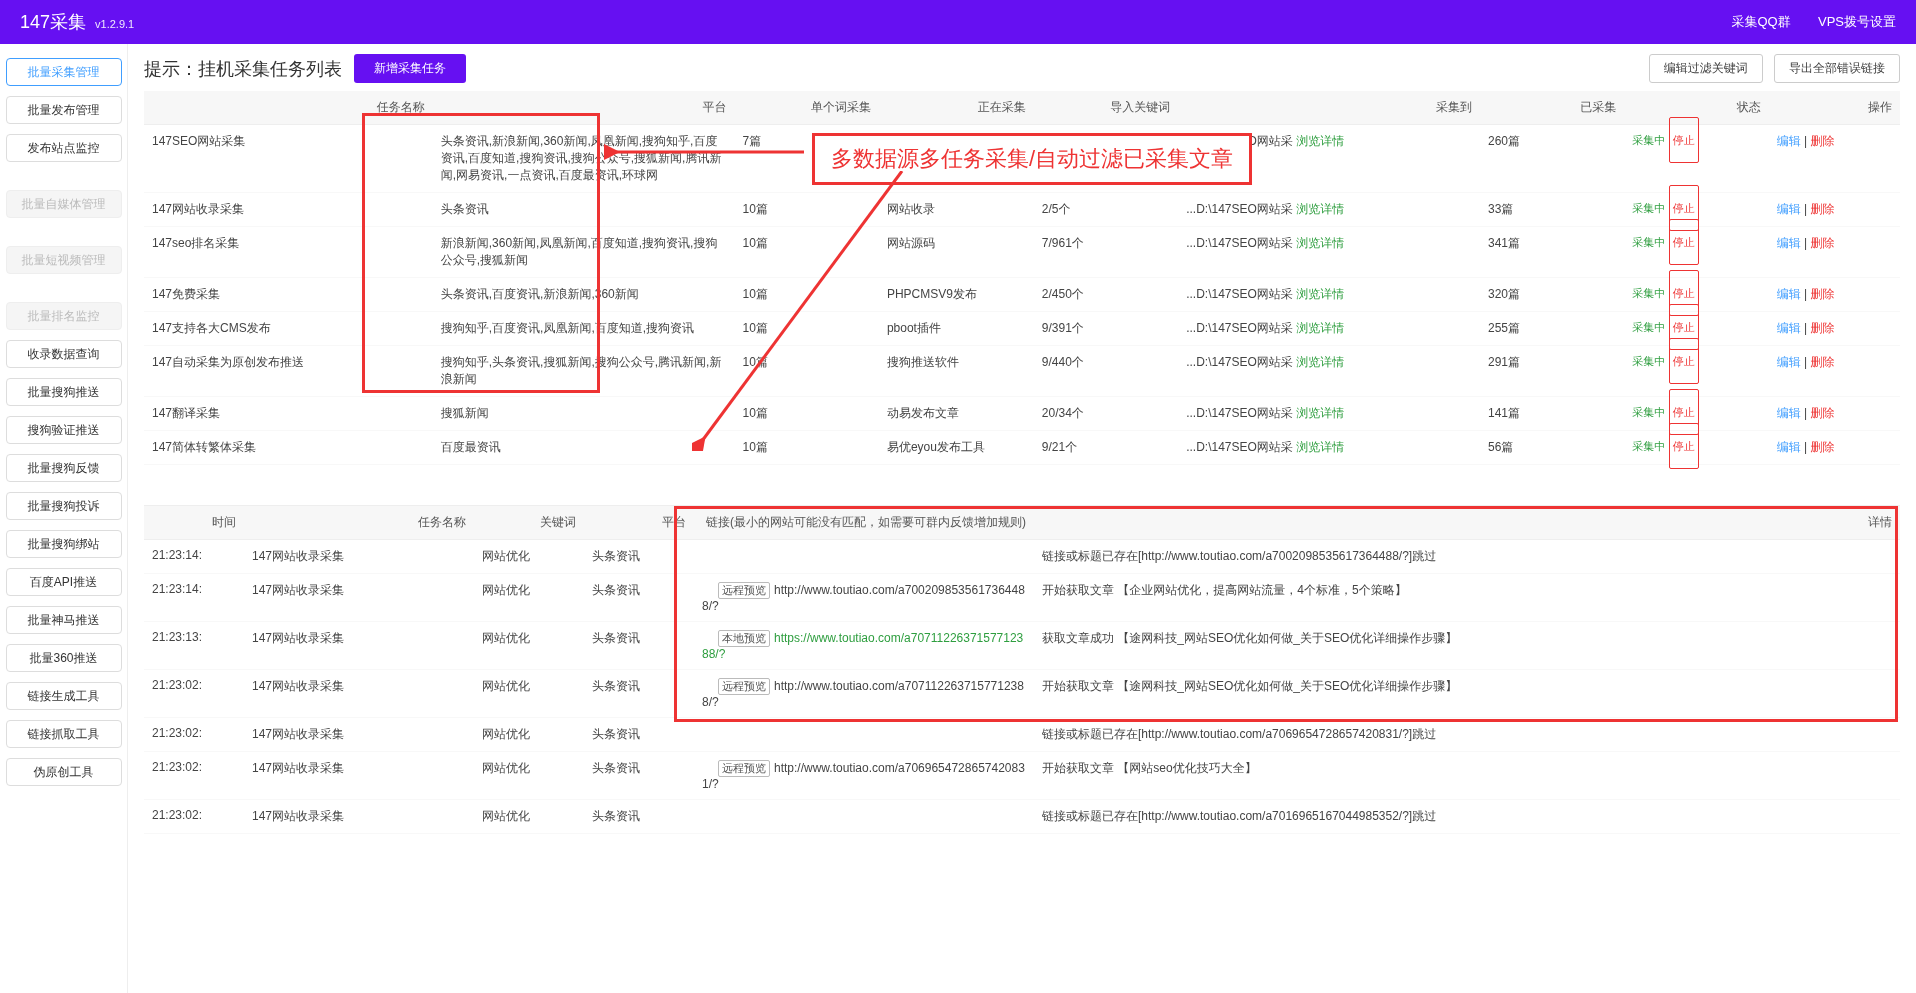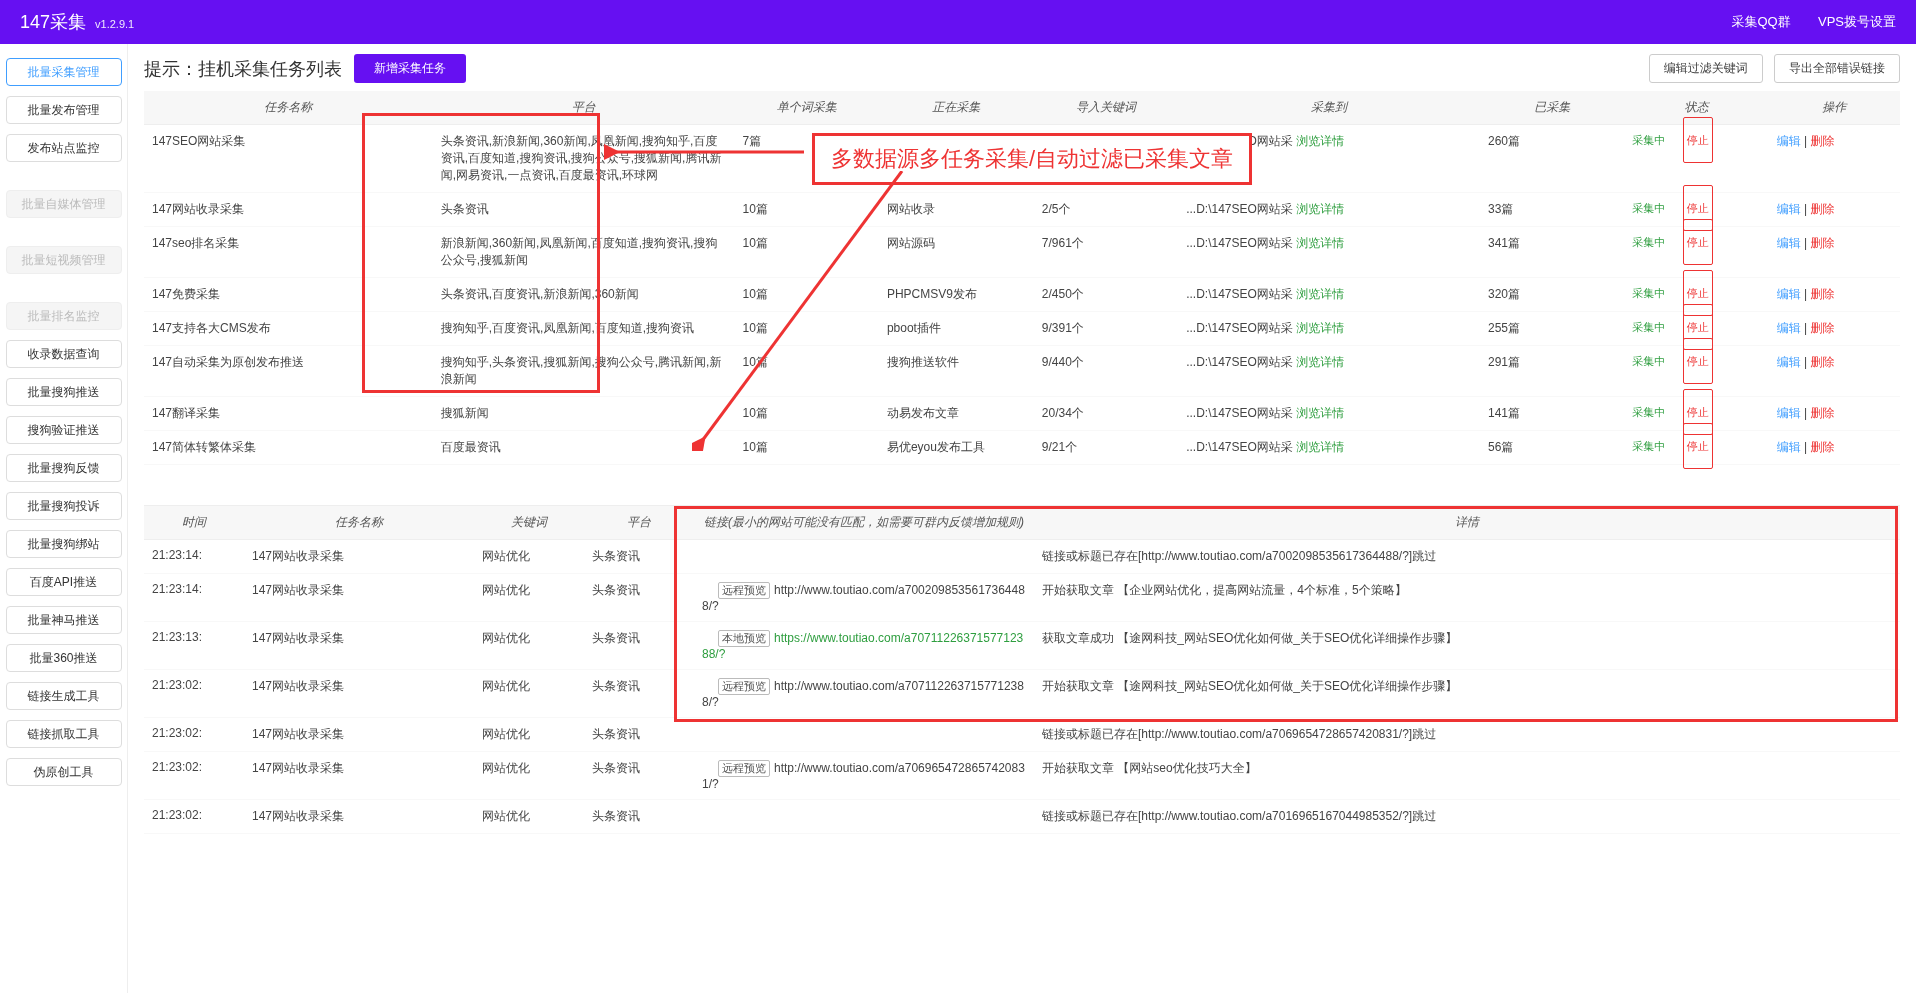--- a/index.html
+++ b/index.html
@@ -21,28 +21,28 @@
 .main { flex: 1; padding: 10px 16px; overflow: hidden; display: flex; flex-direction: column; }
 
 .hint-row { display: flex; align-items: center; justify-content: space-between; margin-bottom: 8px; }
 .hint-left { display: flex; align-items: center; gap: 12px; }
 .hint-left .hint { font-size: 18px; font-weight: 500; color: #333; }
 .btn-primary { background: #6610f2; color: #fff; border: none; border-radius: 3px; padding: 6px 20px; font-size: 12px; cursor: pointer; }
 .btn-outline { background: #fff; border: 1px solid #ccc; color: #404040; border-radius: 3px; padding: 5px 14px; font-size: 12px; cursor: pointer; margin-left: 8px; }
 
 
 .tbl { width: 100%; border-collapse: collapse; table-layout: fixed; }
-.tbl thead th { background: #f7f7f7; text-align: center; font-weight: 500; padding: 8px 8px; font-size: 12px; color: #555; border-bottom: 1px solid #eee; font-style: italic; }
+.tbl thead th { background: #f7f7f7; text-align: right; font-weight: 500; padding: 8px 8px; font-size: 12px; color: #555; border-bottom: 1px solid #eee; }
 .tbl tbody td { padding: 8px 8px; font-size: 12px; color: #444; border-bottom: 1px solid #f8f8f8; vertical-align: top; word-break: break-all; }
 
 .link-green { color: #2e9e3f; cursor: pointer; }
 .link-red { color: #e33; cursor: pointer; }
 .link-blue { color: #409eff; cursor: pointer; }
 .tag-green { color: #2e9e3f; font-size: 11px; }
-.tag-stop { color: #e33; border: 1px solid #e33; border-radius: 2px; padding: 16px 3px; font-size: 11px; margin-left: 14px; cursor: pointer; }
+.tag-stop { color: #e33; border: 1px solid #e33; border-radius: 2px; padding: 16px 3px; font-size: 11px; margin-left: 0; cursor: pointer; }
 .tag-box { border: 1px solid #bbb; border-radius: 2px; padding: 0 3px; font-size: 11px; color: #555; margin-right: 4px; cursor: pointer; display: inline-block; margin-left: 16px; }
 
 
 .annot { position: absolute; border: 3px solid #e33; pointer-events: none; }
 .annot-label { position: absolute; border: 3px solid #e33; background: #fff; color: #e33; font-size: 22px; font-weight: 500; padding: 8px 16px; pointer-events: none; }
 .arrow { position: absolute; color: #e33; pointer-events: none; }
 
 .section2 { margin-top: 40px; border-top: 1px solid #eee; position: relative; flex: 1; overflow: hidden; }
 .scroll-x { overflow-x: scroll; }
 .scroll-x::-webkit-scrollbar { height: 14px; }

